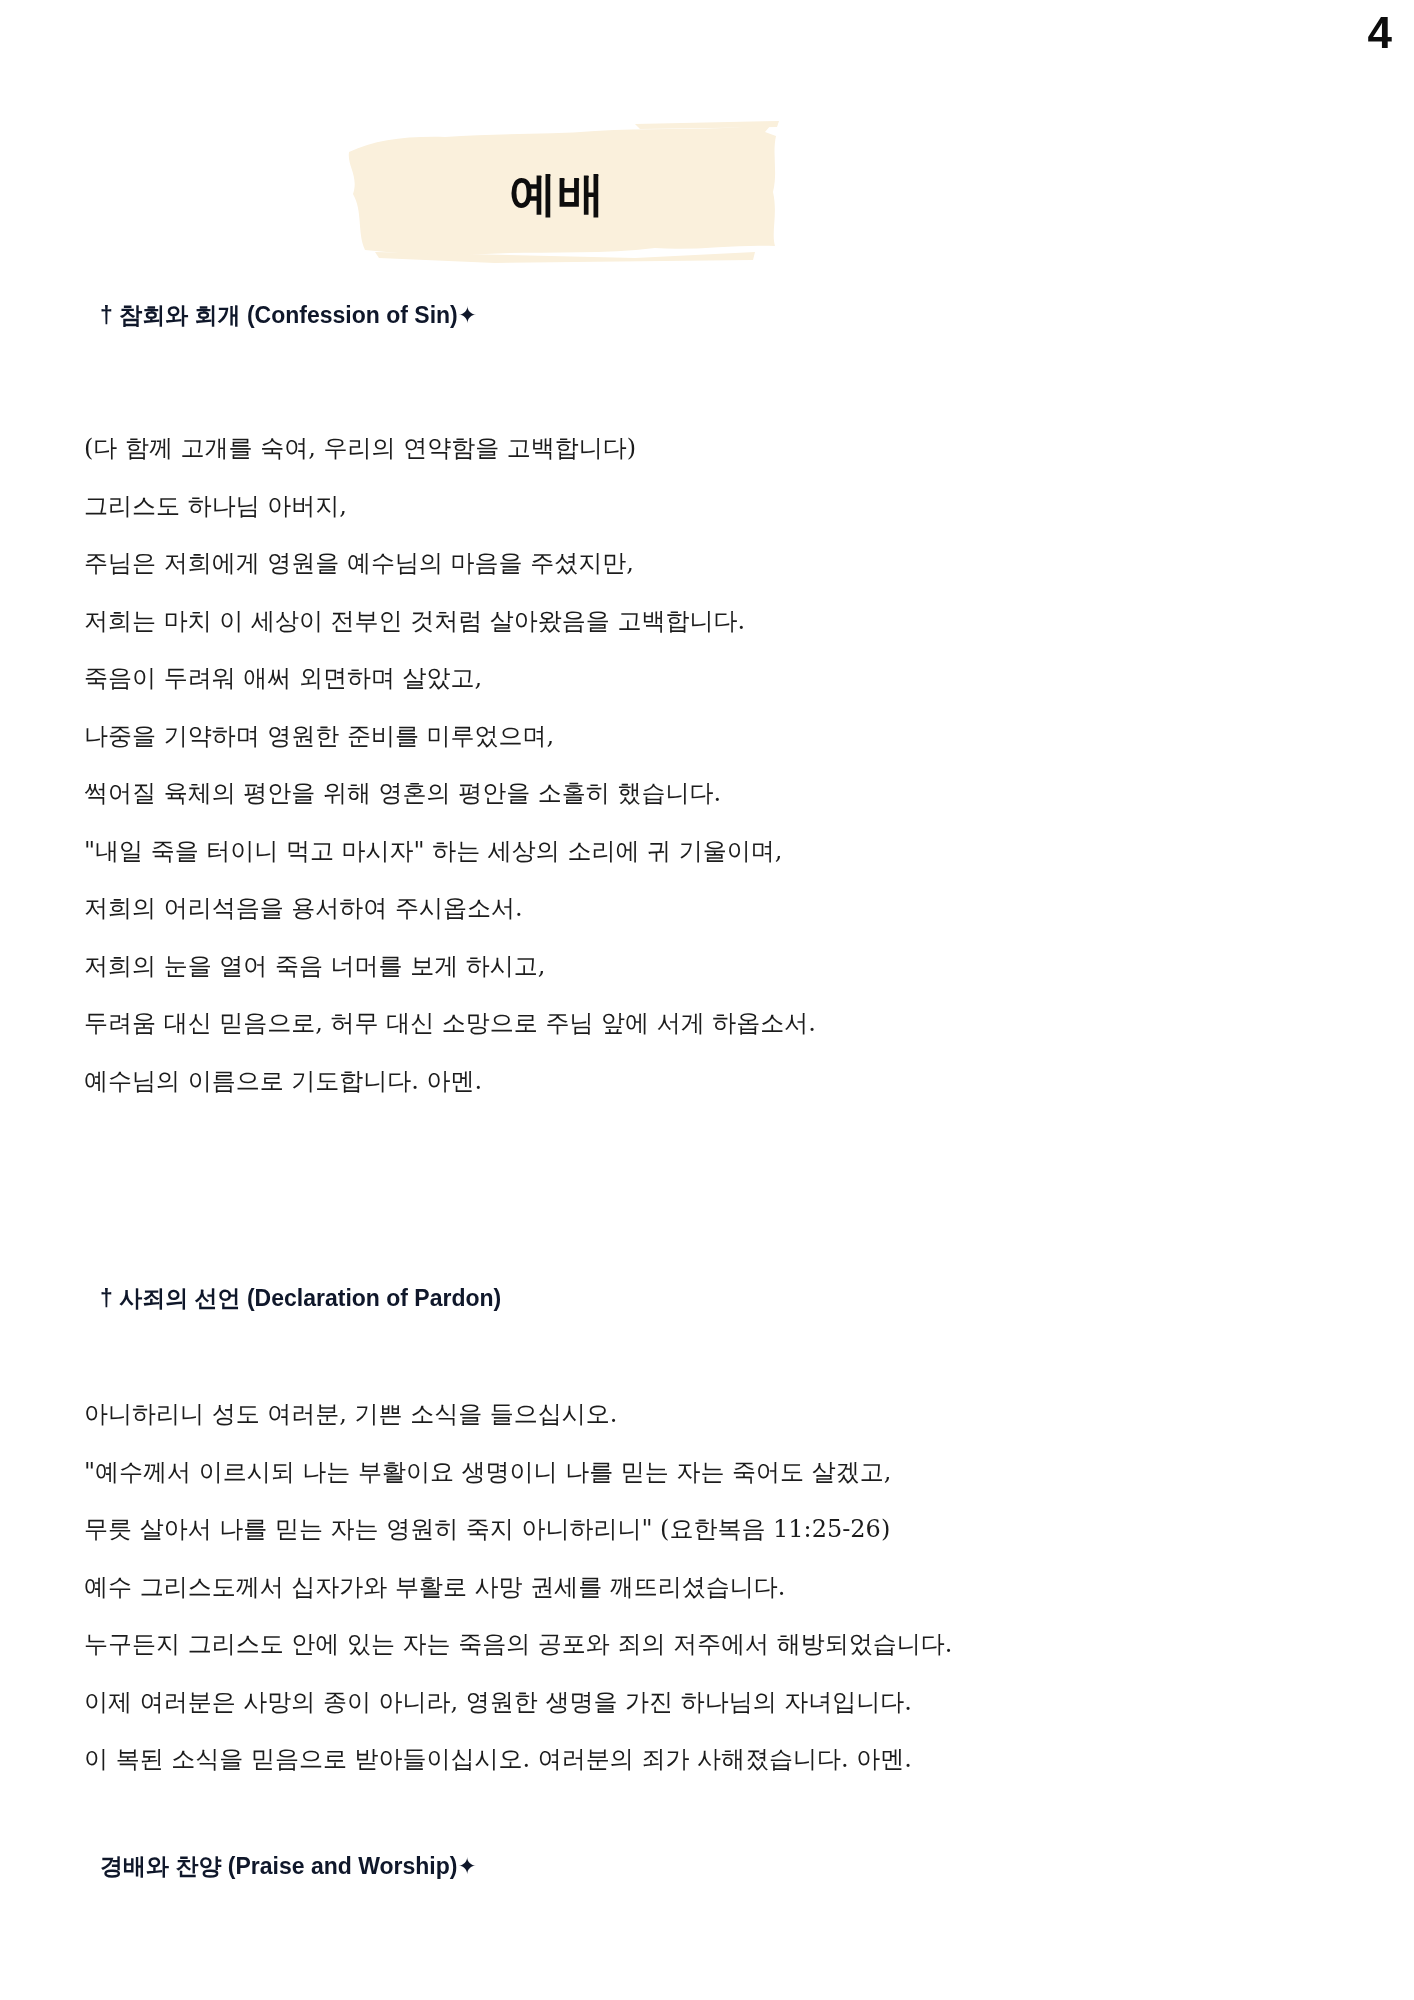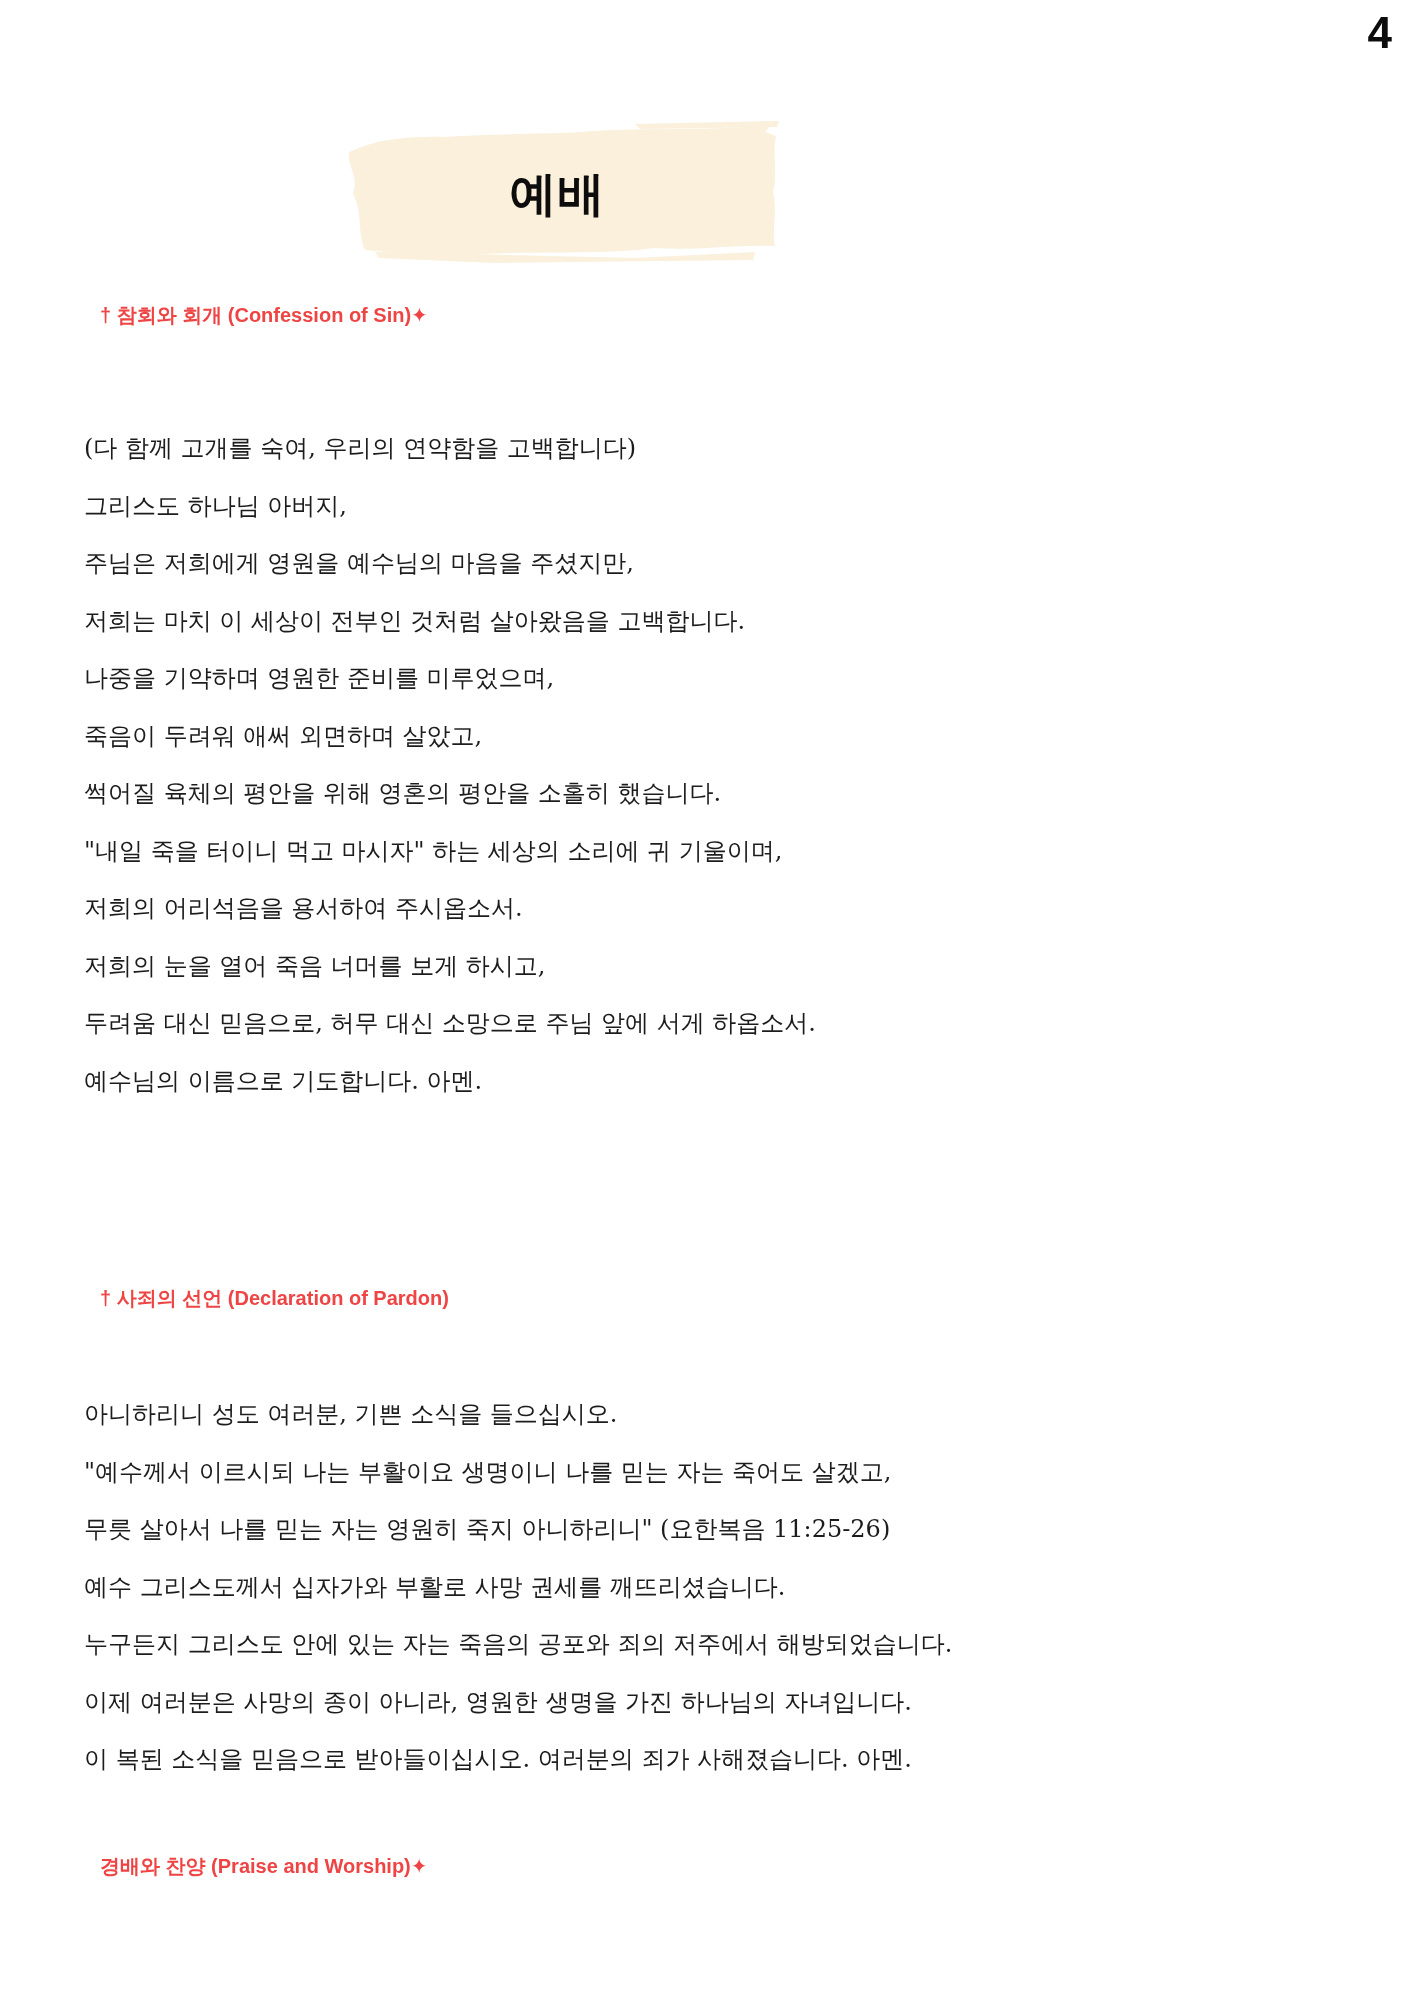--- a/index.html
+++ b/index.html
@@ -47,23 +47,23 @@
     font-weight: 700;
     font-size: 47px;
     letter-spacing: 1px;
     color: #0d0d0d;
   }
   .section-heading {
     position: absolute;
     left: 100px;
     font-family: "Liberation Sans", "DejaVu Sans", sans-serif;
     font-weight: 700;
-    font-size: 20px;
+    font-size: 23px;
     line-height: 44px;
-    color: #ef4444;
+    color: #0f172a;
     white-space: nowrap;
   }
   .heading-1 { top: 293px; }
   .heading-2 { top: 1276px; }
   .heading-3 { top: 1844px; }
   .prayer-para {
     position: absolute;
     left: 84px;
     width: 1290px;
     font-size: 24px;
@@ -96,22 +96,22 @@
   <div class="page-title">예배</div>
 </div>
 
 <div class="section-heading heading-1">† 참회와 회개 (Confession of Sin)✦</div>
 
 <div class="prayer-para para-1">
   <div class="prayer-line">(다 함께 고개를 숙여, 우리의 연약함을 고백합니다)</div>
   <div class="prayer-line">그리스도 하나님 아버지,</div>
   <div class="prayer-line">주님은 저희에게 영원을 예수님의 마음을 주셨지만,</div>
   <div class="prayer-line">저희는 마치 이 세상이 전부인 것처럼 살아왔음을 고백합니다.</div>
+  <div class="prayer-line">죽음이 두려워 애써 외면하며 살았고,</div>
   <div class="prayer-line">나중을 기약하며 영원한 준비를 미루었으며,</div>
-  <div class="prayer-line">죽음이 두려워 애써 외면하며 살았고,</div>
   <div class="prayer-line">썩어질 육체의 평안을 위해 영혼의 평안을 소홀히 했습니다.</div>
   <div class="prayer-line">"내일 죽을 터이니 먹고 마시자" 하는 세상의 소리에 귀 기울이며,</div>
   <div class="prayer-line">저희의 어리석음을 용서하여 주시옵소서.</div>
   <div class="prayer-line">저희의 눈을 열어 죽음 너머를 보게 하시고,</div>
   <div class="prayer-line">두려움 대신 믿음으로, 허무 대신 소망으로 주님 앞에 서게 하옵소서.</div>
   <div class="prayer-line">예수님의 이름으로 기도합니다. 아멘.</div>
 </div>
 
 <div class="section-heading heading-2">† 사죄의 선언 (Declaration of Pardon)</div>
 

